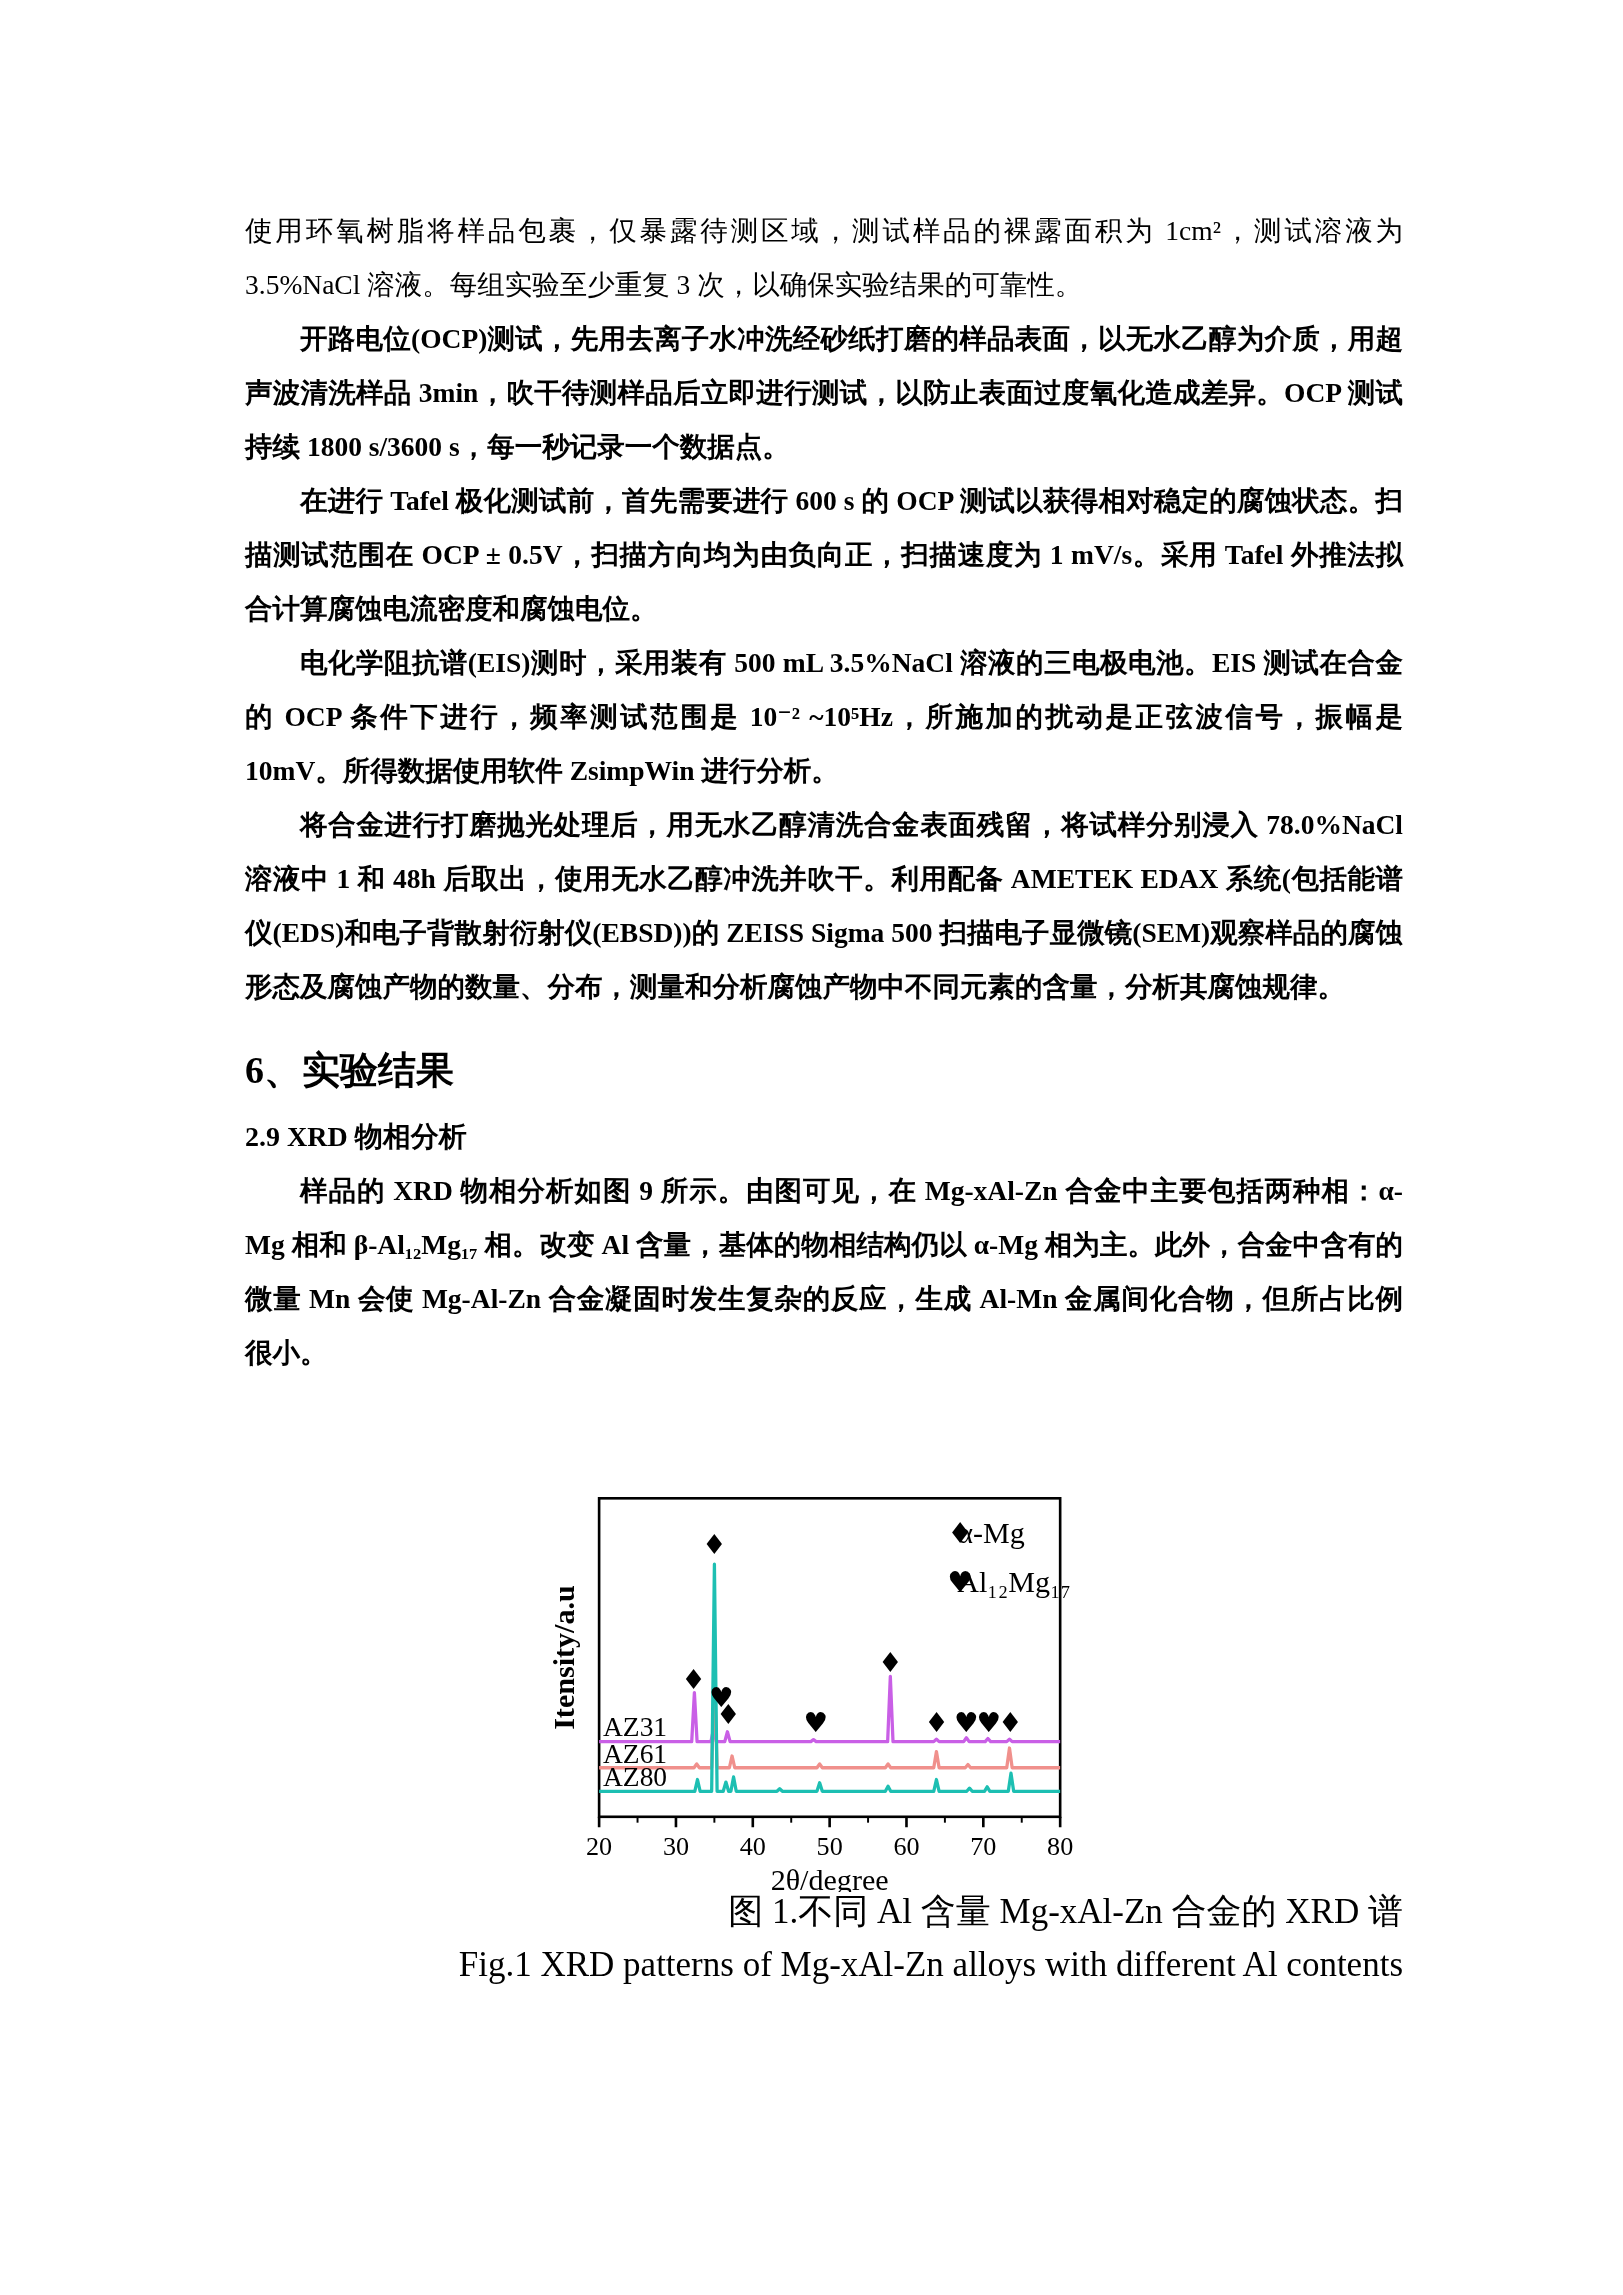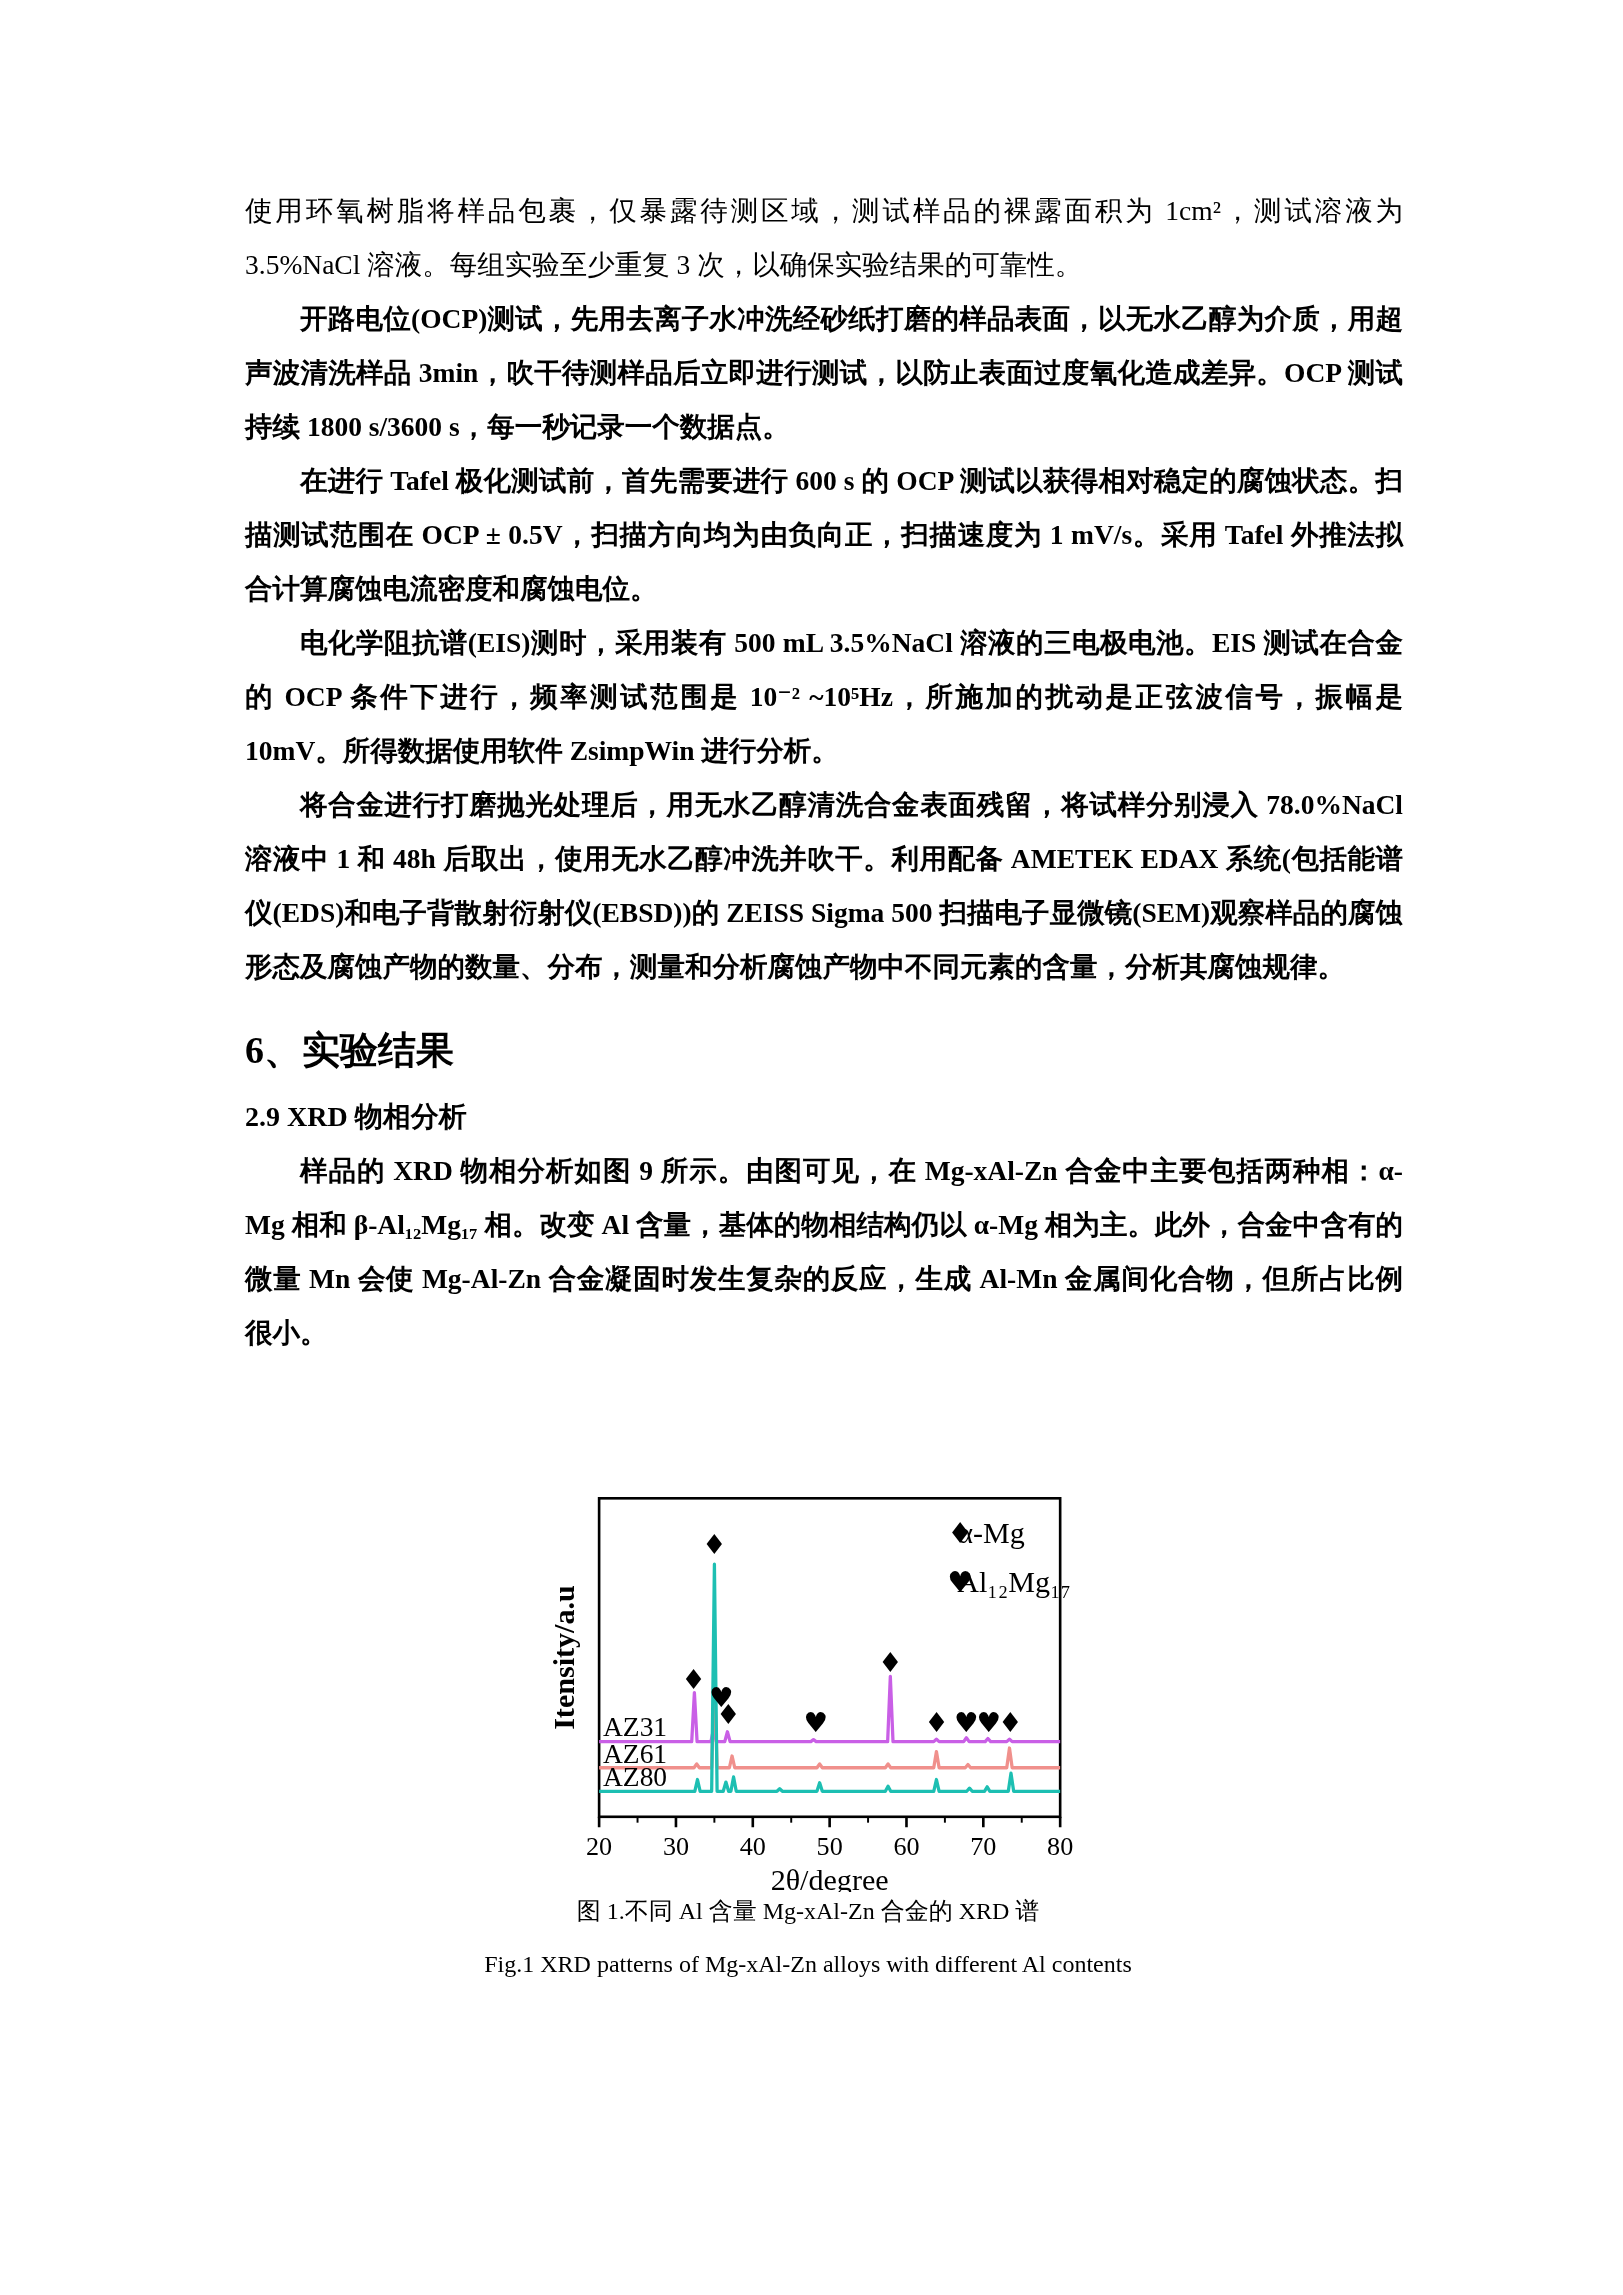--- a/index.html
+++ b/index.html
@@ -5,21 +5,21 @@
   html,body{margin:0;padding:0;}
   body{
     width:1623px;height:2295px;
     background:#ffffff;
     position:relative;
     font-family:"Liberation Serif","DejaVu Serif",serif;
     color:#000;
   }
   .text-col{
     position:absolute;
-    left:245px;top:184px;width:1158px;
+    left:245px;top:204px;width:1158px;
   }
   .para{
     font-size:27.5px;
     line-height:54px;
     text-align:justify;
     margin:0;
   }
   .para.indent{text-indent:55px;font-weight:bold;}
   .h-sub{
     font-size:28px;
@@ -31,22 +31,22 @@
     font-size:38px;
     font-weight:bold;
     line-height:80px;
     margin:15.7px 0 0 0;
   }
   .figure-wrap{
     position:absolute;left:497px;top:1480px;width:628px;height:412px;
   }
   .figure-wrap svg{display:block;width:628px;height:412px;}
   .caption{
-    position:absolute;left:229px;width:1158px;
-    text-align:center;font-size:24px;line-height:39px;
+    position:absolute;left:245px;width:1158px;
+    text-align:right;font-size:35px;line-height:39px;
   }
   .caption-zh{top:1892px;}
   .caption-en{top:1945px;}
 </style>
 </head>
 <body>
 
 <div class="text-col">
   <p class="para">使用环氧树脂将样品包裹，仅暴露待测区域，测试样品的裸露面积为 1cm²，测试溶液为 3.5%NaCl 溶液。每组实验至少重复 3 次，以确保实验结果的可靠性。</p>
   <p class="para indent">开路电位(OCP)测试，先用去离子水冲洗经砂纸打磨的样品表面，以无水乙醇为介质，用超声波清洗样品 3min，吹干待测样品后立即进行测试，以防止表面过度氧化造成差异。OCP 测试持续 1800 s/3600 s，每一秒记录一个数据点。</p>

